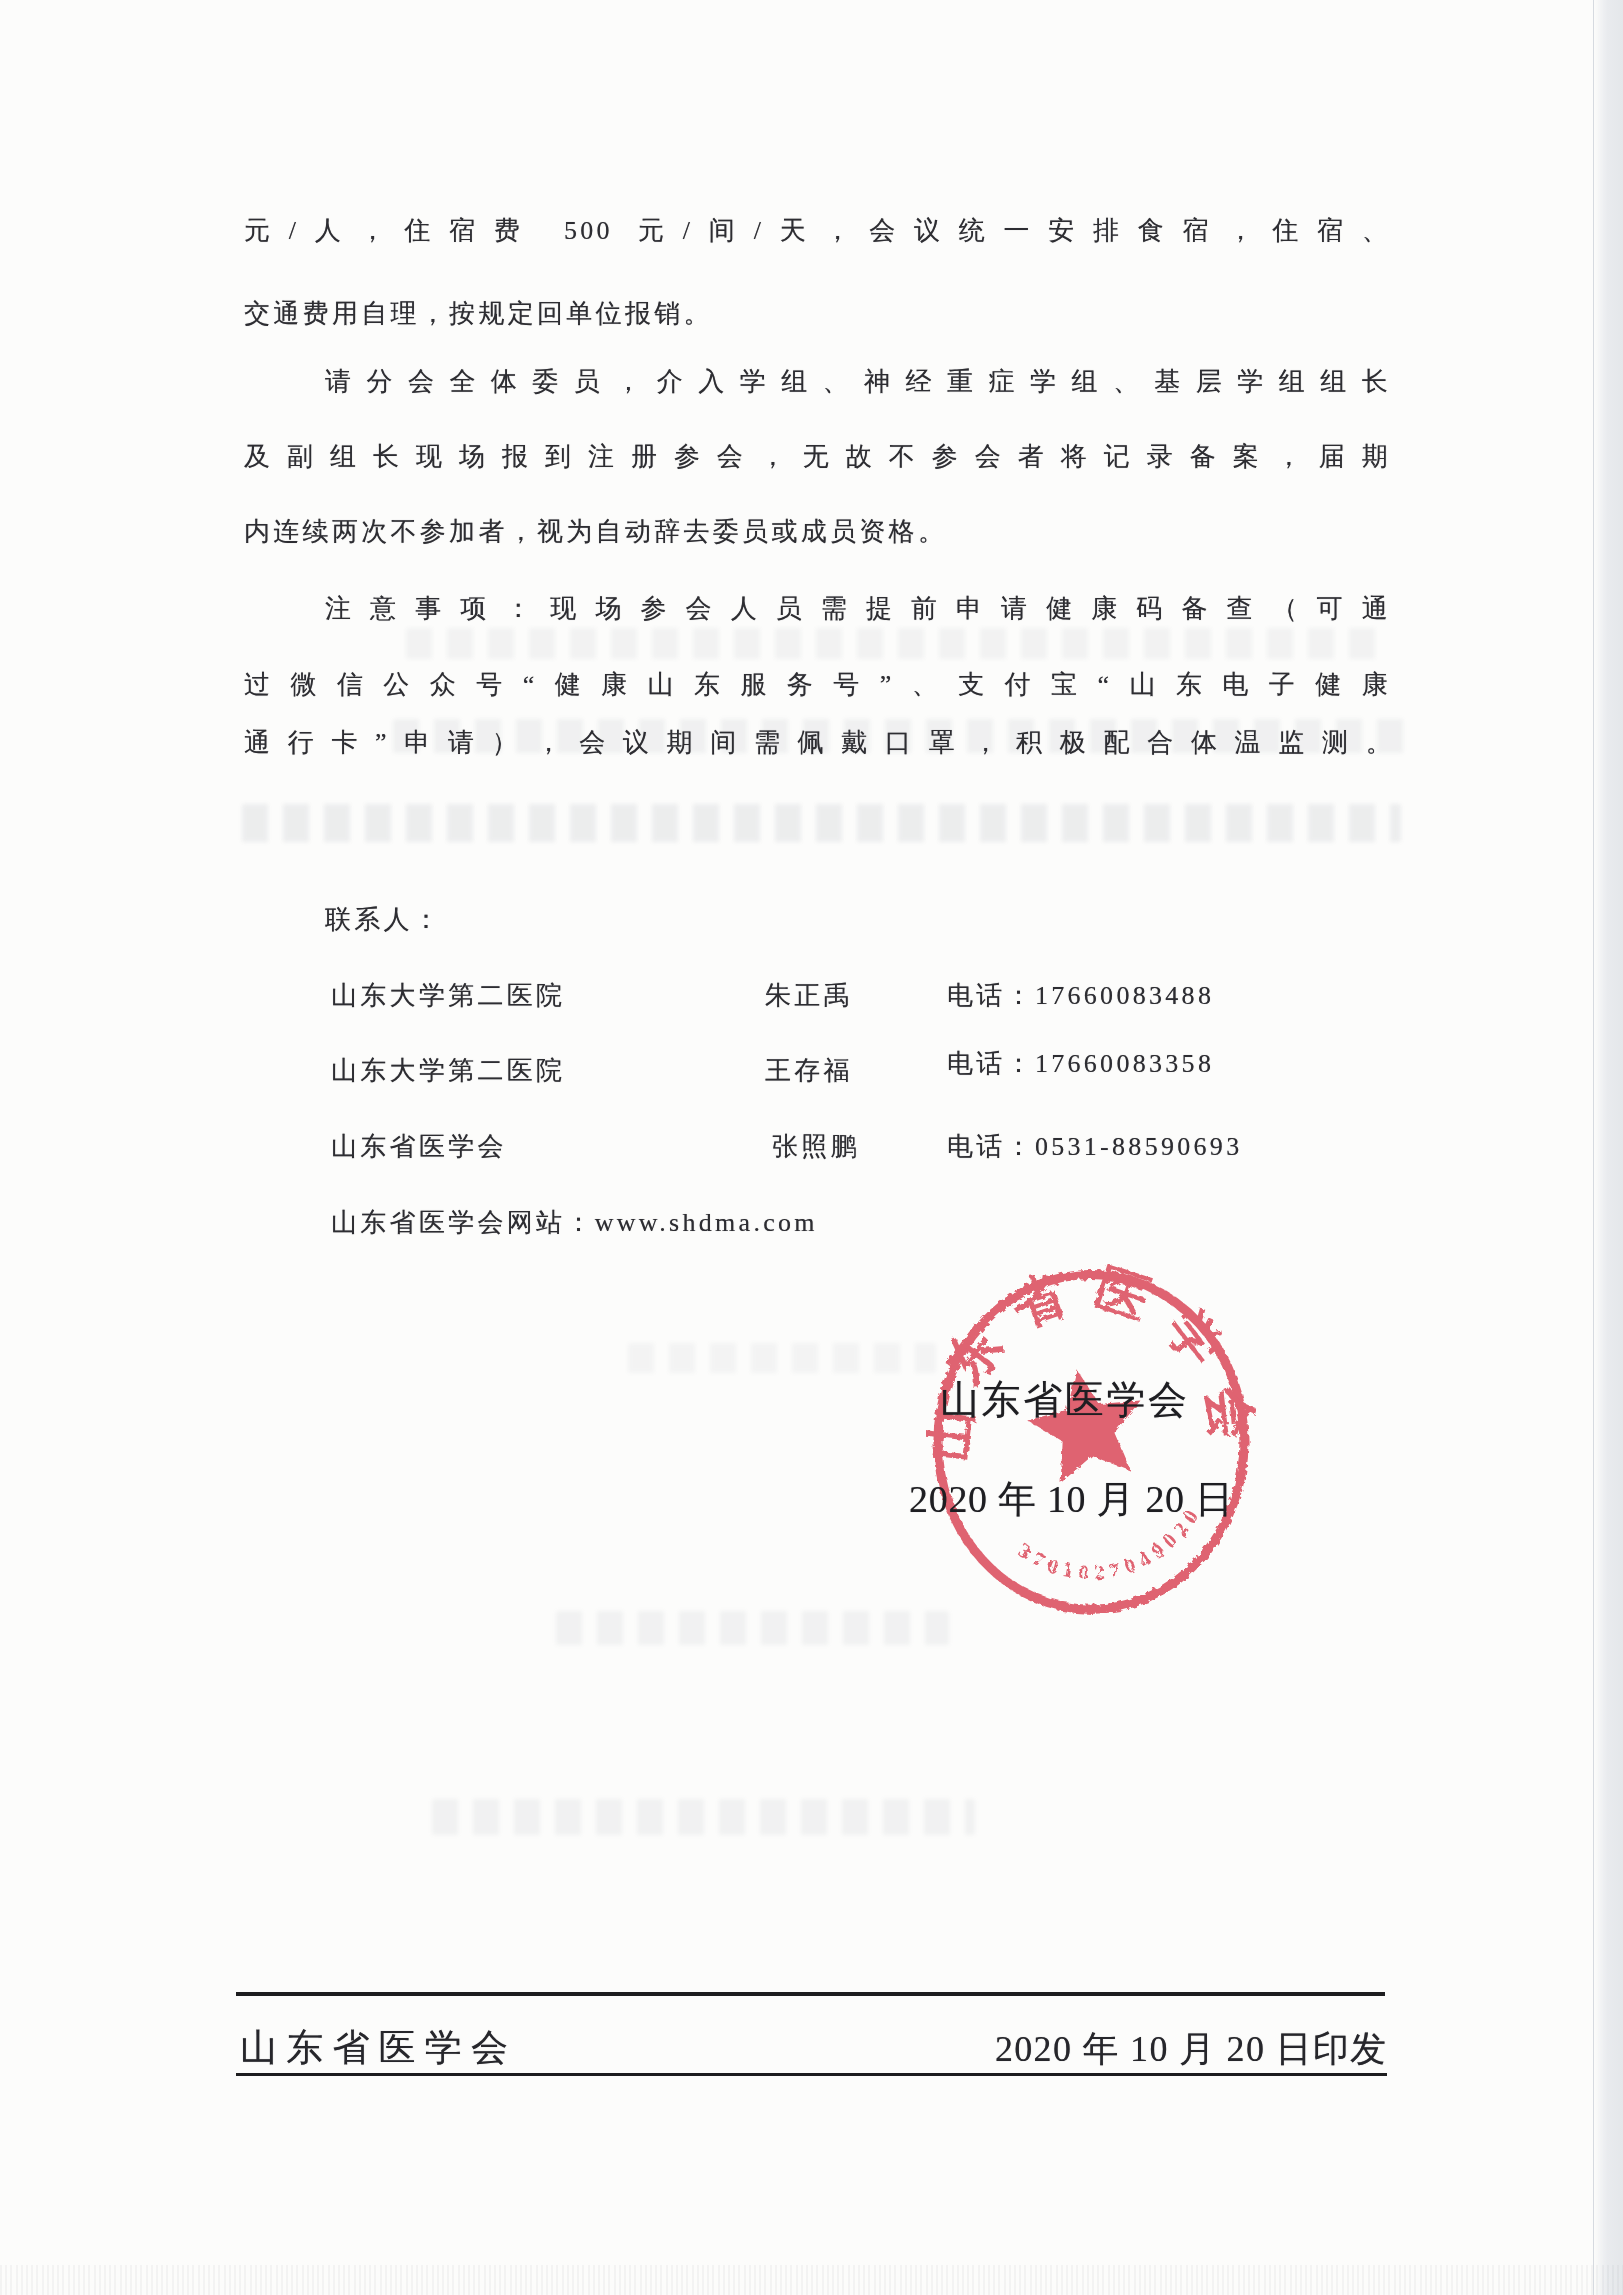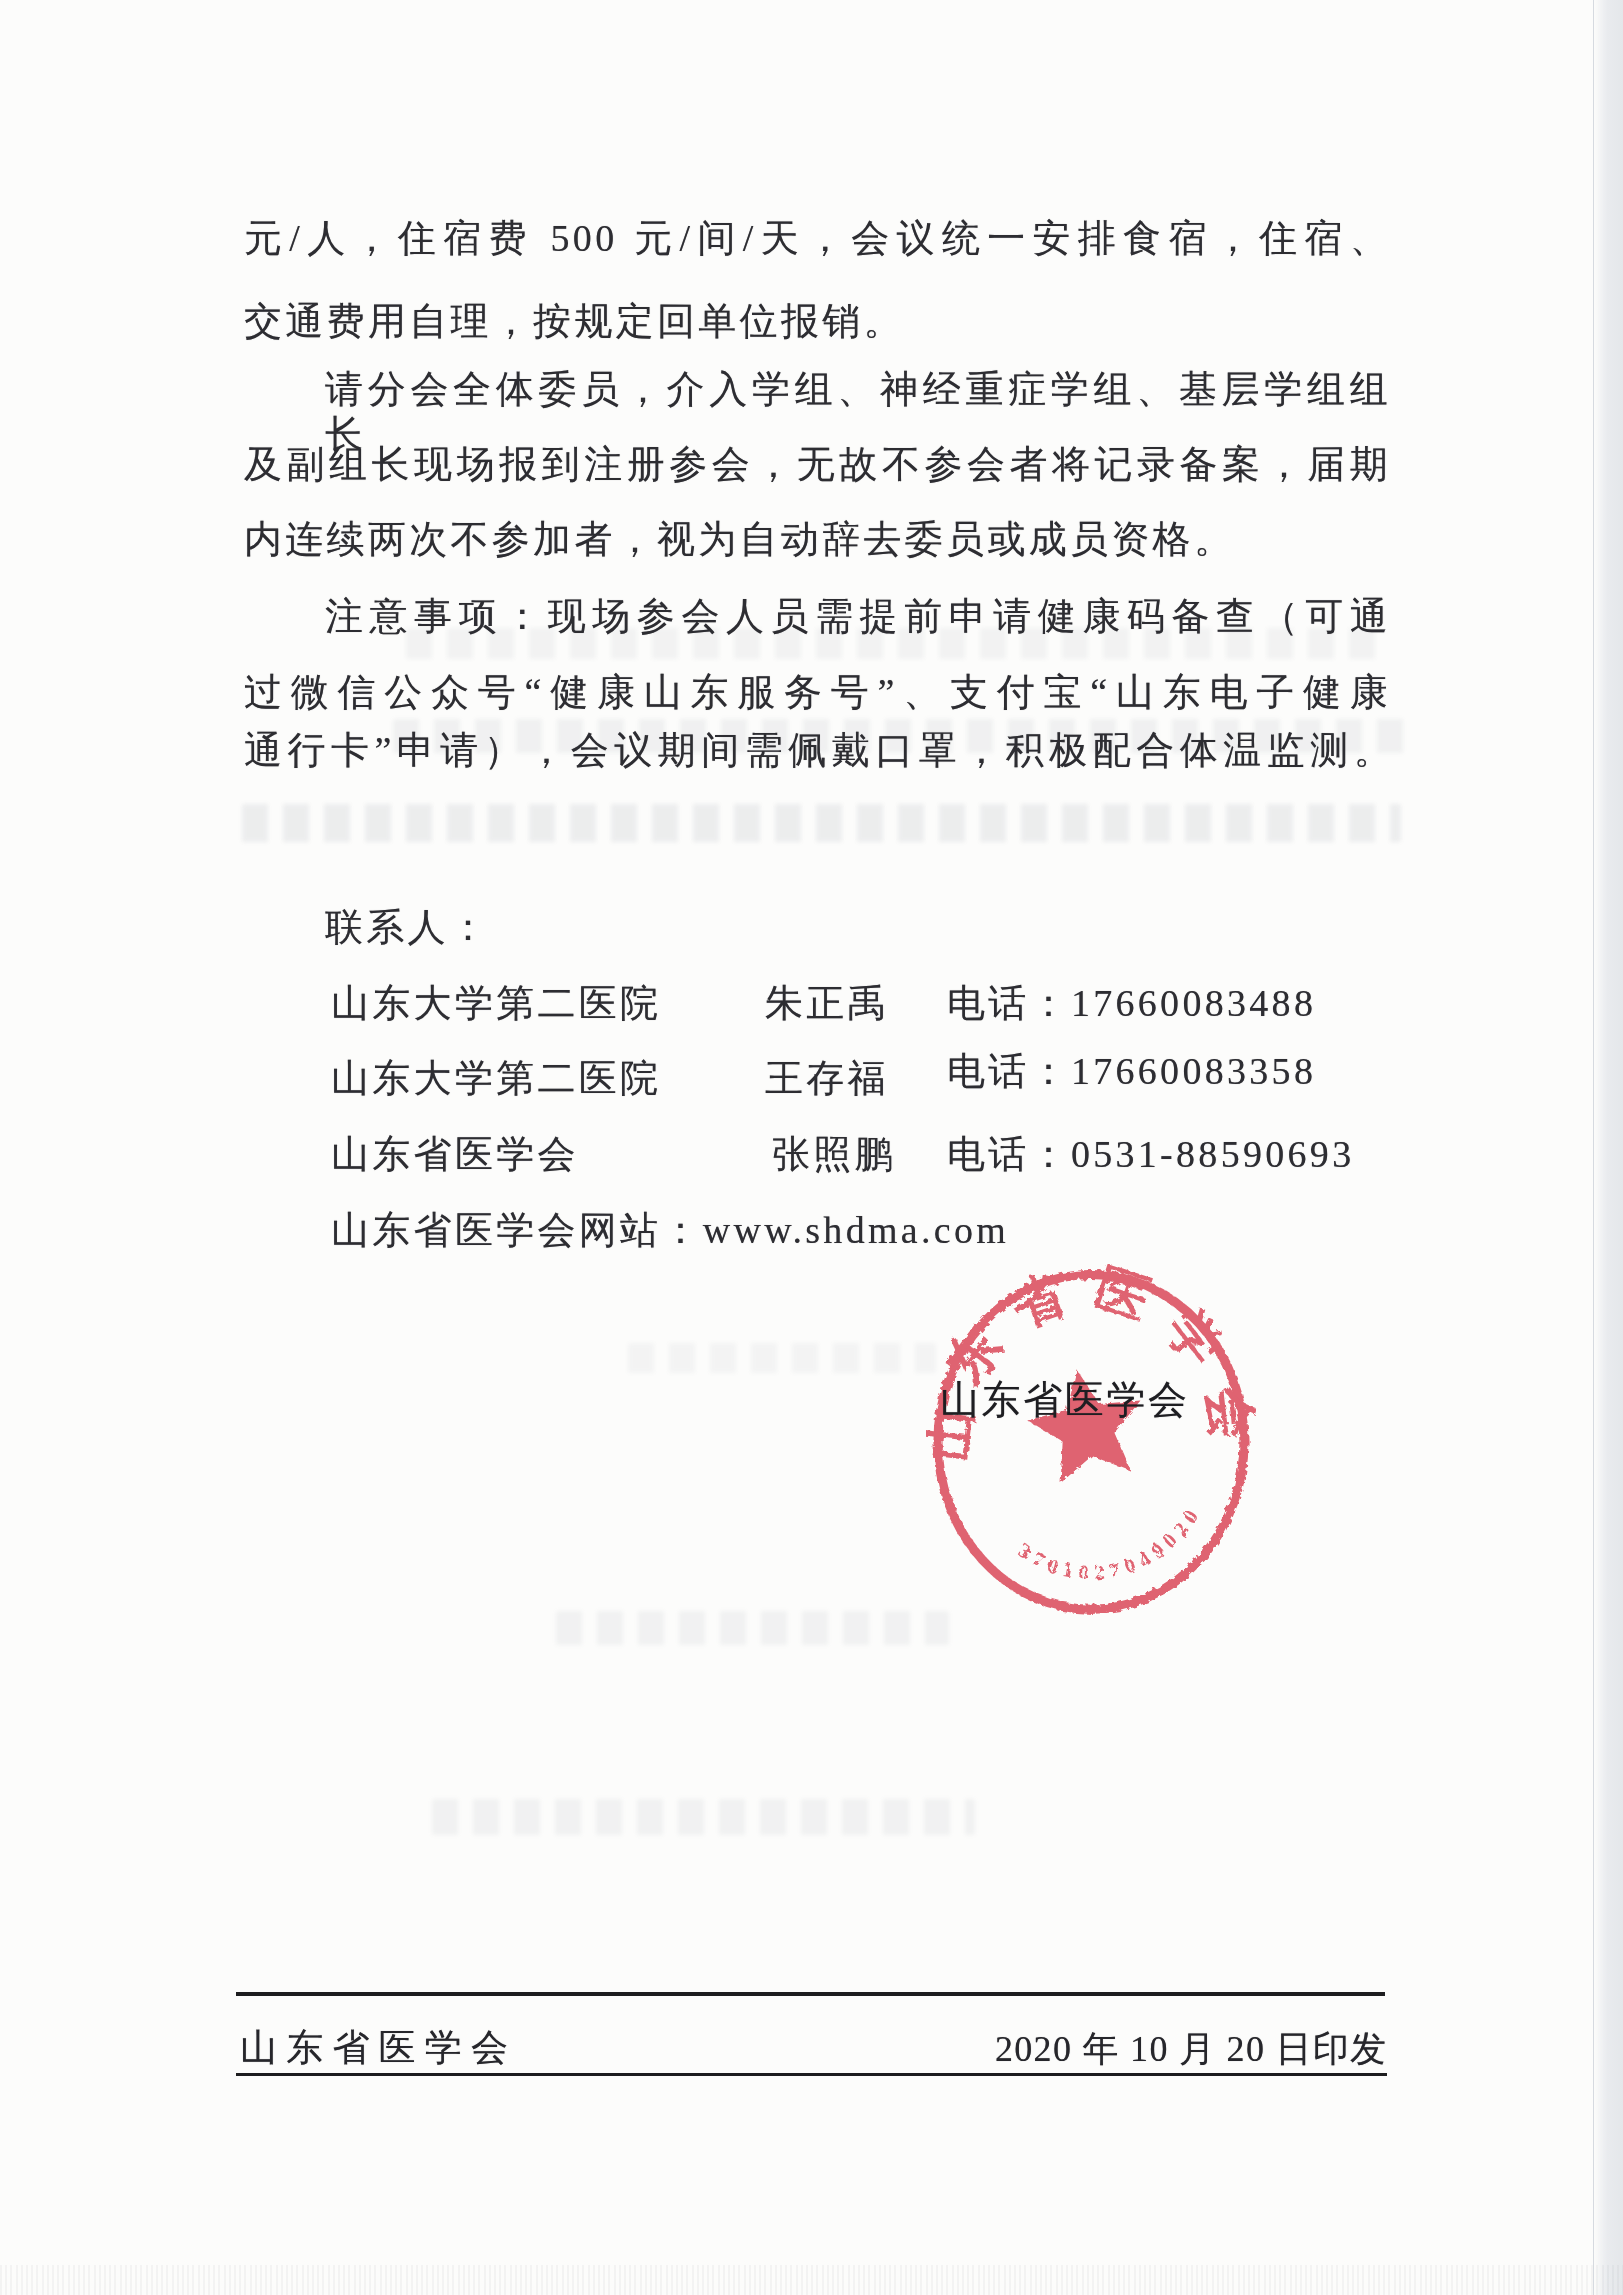--- a/index.html
+++ b/index.html
@@ -7,21 +7,21 @@
     position:relative;
     width:1623px;height:2295px;
     margin:0 auto;
     background:#fcfcfb;
     overflow:hidden;
     font-family:"Liberation Serif","DejaVu Serif",serif;
     color:#2d2d32;
   }
   .line{
     position:absolute;
-    font-size:38px;
+    font-size:26px;
     line-height:1.18;
     letter-spacing:3.3px;
     white-space:nowrap;
     color:#2d2d32;
     text-shadow:0 0 0.7px rgba(40,40,45,.55);
   }
   .j{
     white-space:normal;
     text-align:justify;
     text-align-last:justify;
@@ -111,20 +111,21 @@
       <text font-size="80" font-weight="bold" fill="#dc4f5f" letter-spacing="34" text-anchor="middle" font-family="Liberation Serif, DejaVu Serif, serif">
         <textPath href="#arcTop" startOffset="50%">山东省医学会</textPath>
       </text>
       <text font-size="31" font-weight="bold" fill="#dc4f5f" letter-spacing="10" text-anchor="middle" font-family="Liberation Serif, DejaVu Serif, serif">
         <textPath href="#arcBottom" startOffset="50%">3701027049020</textPath>
       </text>
     </g>
   </svg>
 
   <div class="sig" style="left:940px;top:1373px;font-size:39px;letter-spacing:2.6px;">山东省医学会</div>
+  <div class="sig" style="left:909px;top:1474px;font-size:38px;letter-spacing:0.7px;">2020 年 10 月 20 日</div>
 
   <div class="rule" style="left:236px;top:1992px;width:1149px;height:3.9px;"></div>
   <div class="sig" style="left:240px;top:2023px;font-size:37px;letter-spacing:9.2px;color:#26262b;">山东省医学会</div>
   <div class="sig" style="left:995px;top:2025px;font-size:36px;letter-spacing:1.3px;color:#26262b;">2020 年 10 月 20 日印发</div>
   <div class="rule" style="left:236px;top:2073px;width:1151px;height:3.3px;"></div>
 
   <div class="edge-right"></div>
   <div class="edge-bottom"></div>
 </div>
 

